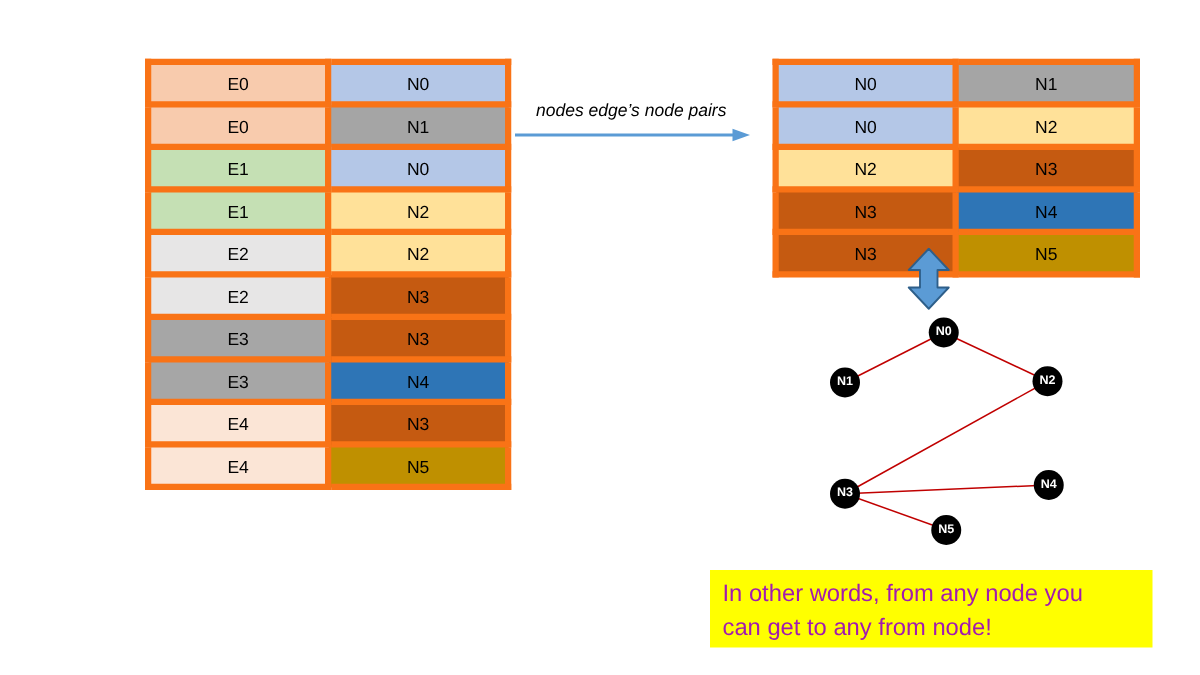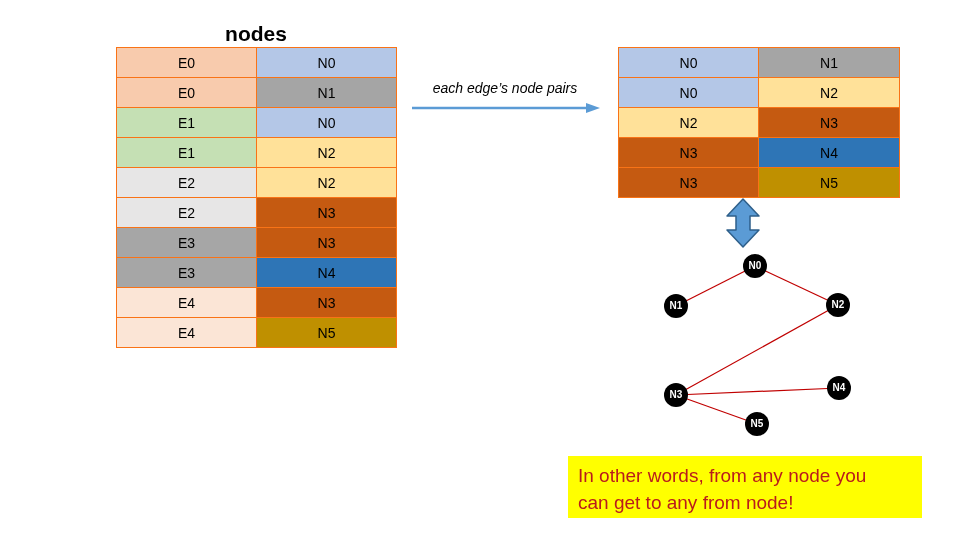--- a/index.html
+++ b/index.html
@@ -30,21 +30,21 @@
     white-space: nowrap;
   }
 
   
   .tbl {
     position: absolute;
     border-collapse: collapse;
     table-layout: fixed;
   }
   .tbl td {
-    border: 1px solid #f97316;
+    border: 5px solid #f97316;
     text-align: center;
     vertical-align: middle;
     font-size: 14px;
     color: #000000;
     height: 29px;
     padding: 0;
     font-family: "Liberation Sans", sans-serif;
   }
 
   #edge-node-table {
@@ -118,30 +118,29 @@
   .callout {
     position: absolute;
     left: 568px;
     top: 456px;
     width: 354px;
     height: 62px;
     background: #ffff00;
     box-sizing: border-box;
     padding: 6px 10px 3px 10px;
     font-size: 19px;
-    color: #b91c1c;
+    color: #a21caf;
     line-height: 27px;
   }
 </style>
 </head>
 <body>
 
 <div id="stage">
 
-  <div class="title-nodes">nodes</div>
 
   <table class="tbl" id="edge-node-table">
     <tbody>
         <tr>
           <td class="c-edge" style="background: rgb(248, 203, 173);">E0</td>
           <td class="c-node" style="background: rgb(180, 199, 231);">N0</td>
         </tr>
         <tr>
           <td class="c-edge" style="background: rgb(248, 203, 173);">E0</td>
           <td class="c-node" style="background: rgb(165, 165, 165);">N1</td>
@@ -174,21 +173,21 @@
           <td class="c-edge" style="background: rgb(251, 229, 214);">E4</td>
           <td class="c-node" style="background: rgb(197, 90, 17);">N3</td>
         </tr>
         <tr>
           <td class="c-edge" style="background: rgb(251, 229, 214);">E4</td>
           <td class="c-node" style="background: rgb(191, 144, 0);">N5</td>
         </tr>
       </tbody>
   </table>
 
-  <div class="arrow-caption">each edge’s node pairs</div>
+  <div class="arrow-caption">nodes edge’s node pairs</div>
   <svg class="arrow-right" viewBox="0 0 190 16">
     <line x1="2" y1="8" x2="178" y2="8" stroke="#5b9bd5" stroke-width="2.5"></line>
     <polygon points="176,3 190,8 176,13" fill="#5b9bd5"></polygon>
   </svg>
 
   <table class="tbl" id="node-pairs-table">
     <tbody>
         <tr>
           <td class="c-a" style="background: rgb(180, 199, 231);">N0</td>
           <td class="c-b" style="background: rgb(165, 165, 165);">N1</td>

